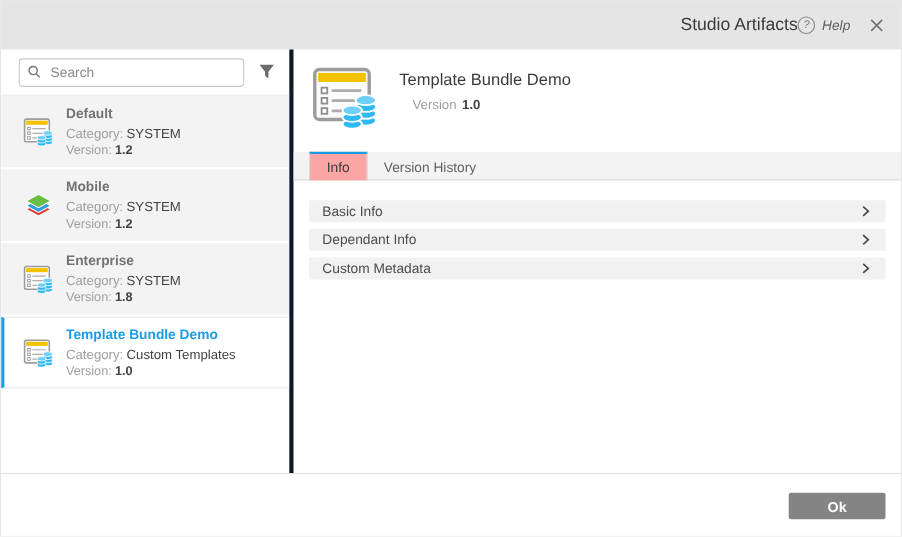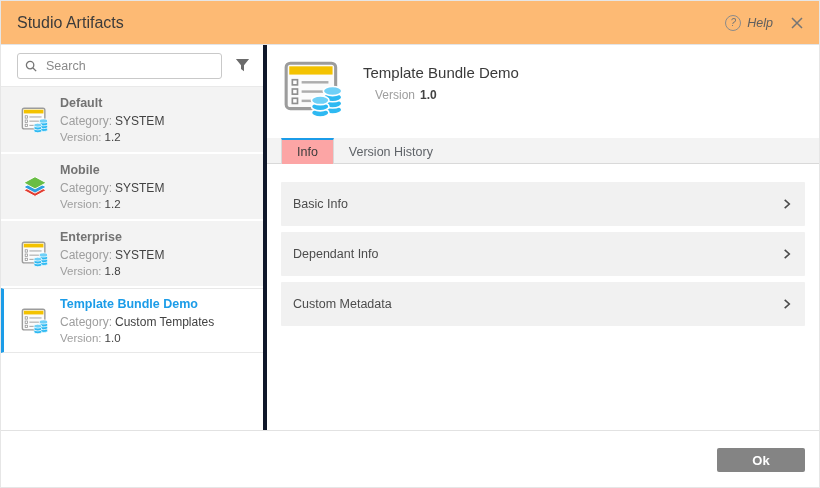--- a/index.html
+++ b/index.html
@@ -1,21 +1,21 @@
 <!DOCTYPE html>
 <html><head>
 <meta charset="utf-8">
 <style>
   * { margin:0; padding:0; box-sizing:border-box; }
   html,body { background:#fff; }
   body { font-family:"Liberation Sans", sans-serif; color:#3c3c3c; }
   .dialog { width:820px; height:488px; background:#fff; display:flex; flex-direction:column; overflow:hidden; border:1px solid #e6e6e6; }
 
   
-  .titlebar { height:44px; background:#fdba74; border-bottom:1px solid #e3e4e6; display:flex; align-items:center; justify-content:space-between; padding:0 14px 0 16px; flex:0 0 auto; }
+  .titlebar { height:44px; background:#e5e5e5; border-bottom:1px solid #e3e4e6; display:flex; align-items:center; justify-content:flex-end; padding:0 14px 0 16px; flex:0 0 auto; }
   .titlebar-title { font-size:16px; color:#3b3b3b; }
   .titlebar-right { display:flex; align-items:center; gap:16px; }
   .help-group { display:flex; align-items:center; gap:6px; cursor:pointer;font-style:italic; }
   .help-icon { width:16px; height:16px; border:1.4px solid #8b8b8b; border-radius:50%; display:inline-flex; align-items:center; justify-content:center; font-size:10px; color:#777; }
   .help-icon::before { content:"?"; }
   .help-label { font-size:12.5px; color:#5f5f5f; }
   .close-btn { width:16px; height:16px; cursor:pointer; display:inline-flex; }
 
   
   .main-tabs { height:30px; background:#f3f4f6; border-bottom:1px solid #dcdfe2; display:flex; padding-left:14px; flex:0 0 auto; }
@@ -38,40 +38,40 @@
   .item { height:65px; margin-bottom:2px; background:#f3f3f3; display:flex; align-items:center; padding-left:19px; cursor:pointer; }
   .item-icon { width:30px; height:30px; flex:0 0 auto; margin-right:10px; display:flex; }
   .item-icon svg { width:30px; height:30px; }
   .item-text { display:flex; flex-direction:column; }
   .item-title { font-size:12.5px; font-weight:700; color:#737373; margin-bottom:4px; }
   .item.selected .item-title { color:#1b9ce8; }
   .item-line { font-size:12px; margin-bottom:3px; }
   .item-line.small { font-size:11.5px; margin-bottom:0; }
   .lbl { color:#9e9e9e; }
   .val { color:#424242; margin-left:3px; }
-  .val.bold { font-weight:400;text-align:center; }
+  .val.bold { font-weight:700;text-align:center; }
   .item.selected { background:#fff; border-left:3px solid #1b9ce8; padding-left:16px; border-top:1px solid #e8e8e8; border-bottom:1px solid #e8e8e8; }
 
   
   .detail { flex:1; display:flex; flex-direction:column; background:#fff; min-width:0; }
   .detail-header { padding:11px 14px 0 14px; height:93px; flex:0 0 auto; display:flex; }
   .detail-icon { width:66px; height:66px; margin-right:16px; flex:0 0 auto; }
   .detail-icon svg { width:66px; height:66px; }
   .detail-titleblock { padding-top:8px; }
   .detail-title { font-size:15px; color:#3a3a3a; margin-bottom:7px; }
   .detail-version { font-size:12px; }
   .detail-version .lbl { margin-right:2px;margin-left:12px; }
   .detail-version .val { font-weight:700; }
 
   .sub-tabs { height:26px; flex:0 0 auto; background:#f3f3f3; border-bottom:1px solid #d9d9d9; display:flex; padding-left:14px; }
   .sub-tab { padding:0 15px; display:flex; align-items:center; font-size:12.5px; color:#5f6368; cursor:pointer; border-top:2px solid transparent; }
   .sub-tab.active { background:#fca5a5; color:#3c3c3c; border-top:2px solid #1b9ce8; border-left:1px solid #d9d9d9; border-right:1px solid #d9d9d9; margin-bottom:-1px; }
 
   .accordions { padding:18px 14px 0 14px; flex:1; }
-  .acc-row { height:44px; background:#f1f1f1; border-radius:1px; margin-bottom:6px; display:flex; align-items:center; justify-content:space-between; padding:0 12px; cursor:pointer; }
+  .acc-row { height:20px; background:#f1f1f1; border-radius:1px; margin-bottom:6px; display:flex; align-items:center; justify-content:space-between; padding:0 12px; cursor:pointer; }
   .acc-label { font-size:12.5px; color:#4c4c4c; }
   .acc-chevron { display:flex; }
 
   
   .footer { height:57px; flex:0 0 auto; border-top:1px solid #e2e2e2; background:#fff; display:flex; justify-content:flex-end; }
   .ok-btn { margin:17px 14px 0 0; width:88px; height:24px; background:#848484; color:#fff; border:none; border-radius:2px; font-size:13px; font-weight:700; font-family:"Liberation Sans", sans-serif; cursor:pointer; }
 </style>
 </head>
 <body>
 

